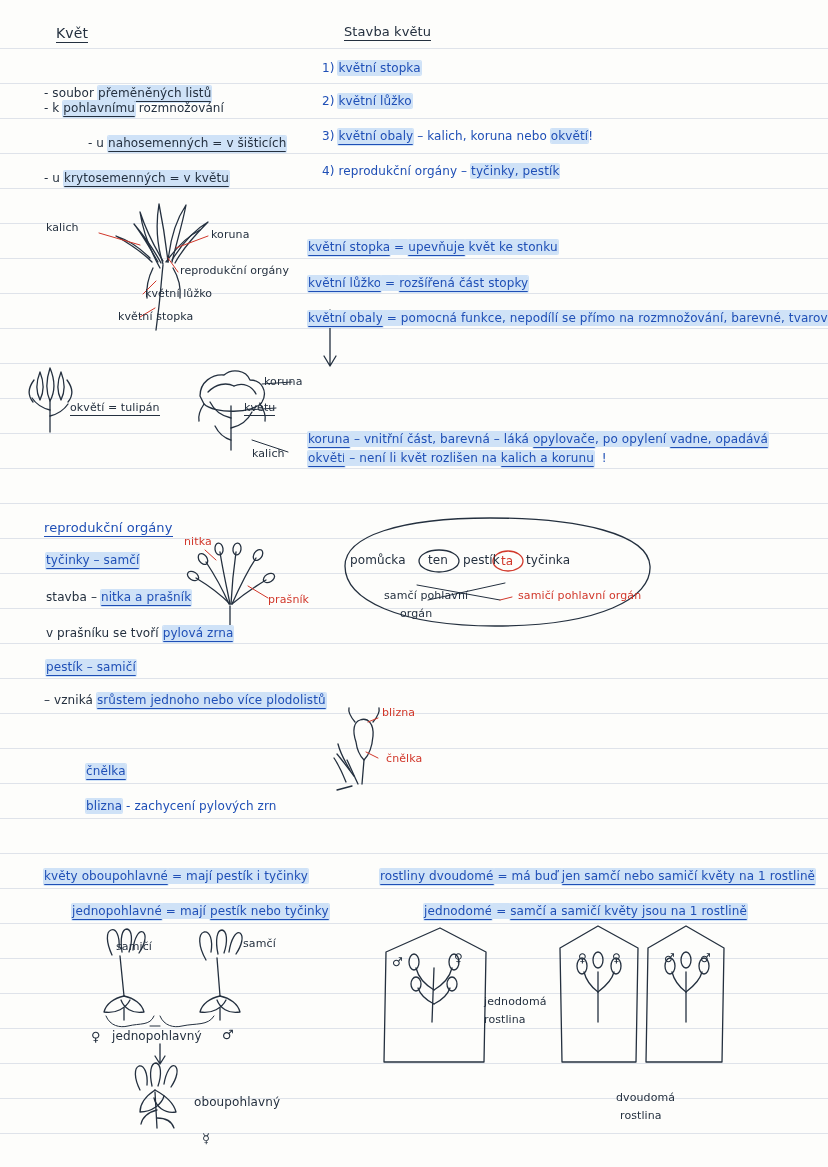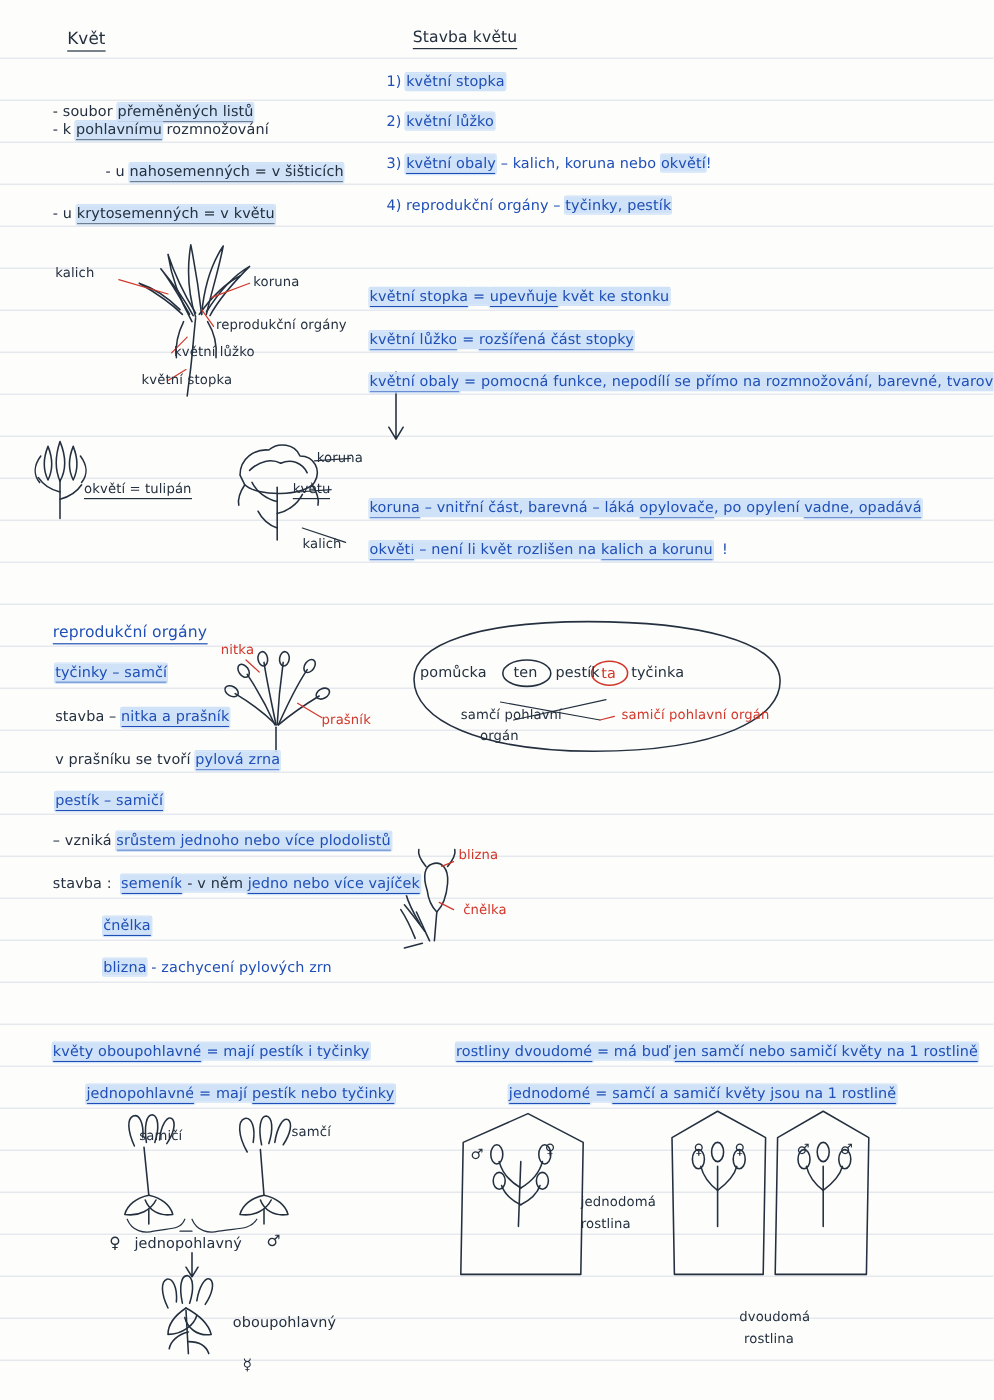--- a/index.html
+++ b/index.html
@@ -287,34 +287,33 @@
 
   <div class="txt f12 blue" style="left:308px; top:241px;"><span class="hl u">květní stopka</span><span class="hl"> = </span><span class="hl u">upevňuje</span><span class="hl"> květ ke stonku</span></div>
   <div class="txt f12 blue" style="left:308px; top:277px;"><span class="hl u">květní lůžko</span><span class="hl"> = </span><span class="hl u">rozšířená část stopky</span></div>
   <div class="txt f12 blue" style="left:308px; top:312px;"><span class="hl u">květní obaly</span><span class="hl"> = </span><span class="hl">pomocná funkce, nepodílí se přímo na rozmnožování, barevné, tvarově rozlišené</span></div>
 
   <div class="txt f11 u" style="left:70px; top:402px;">okvětí = tulipán</div>
   <div class="txt f11" style="left:264px; top:376px;">koruna</div>
   <div class="txt f11 u" style="left:244px; top:402px;">květu</div>
   <div class="txt f11" style="left:252px; top:448px;">kalich</div>
 
-  <div class="txt f12 blue" style="left:308px; top:417px;"><span class="hl u">koruna</span><span class="hl"> – vnitřní část, barevná – láká </span><span class="hl u">opylovače</span><span class="hl">, po opylení </span><span class="hl u">vadne, opadává</span></div>
+  <div class="txt f12 blue" style="left:308px; top:433px;"><span class="hl u">koruna</span><span class="hl"> – vnitřní část, barevná – láká </span><span class="hl u">opylovače</span><span class="hl">, po opylení </span><span class="hl u">vadne, opadává</span></div>
   <div class="txt f12 blue" style="left:308px; top:452px;"><span class="hl u">okvětí</span><span class="hl"> – není li květ rozlišen na </span><span class="hl u">kalich a korunu</span><span>  !</span></div>
 
   <div class="txt f13 blue u" style="left:44px; top:521px;">reprodukční orgány</div>
   <div class="txt f12 blue" style="left:46px; top:554px;"><span class="hl u">tyčinky – samčí</span></div>
   <div class="txt f12" style="left:46px; top:591px;"><span>stavba – </span><span class="hl u blue">nitka a prašník</span></div>
   <div class="txt f12" style="left:46px; top:627px;"><span>v prašníku se tvoří </span><span class="hl u blue">pylová zrna</span></div>
 
   <div class="txt f11 red" style="left:184px; top:536px;">nitka</div>
   <div class="txt f11 red" style="left:268px; top:594px;">prašník</div>
 
   <div class="txt f12 blue" style="left:46px; top:661px;"><span class="hl u">pestík – samičí</span></div>
   <div class="txt f12" style="left:44px; top:694px;"><span>– vzniká </span><span class="hl u blue">srůstem jednoho nebo více plodolistů</span></div>
-  <div class="txt f12" style="left:44px; top:730px;"><span>stavba :  </span><span class="hl u blue">semeník</span><span class="hl"> - v něm </span><span class="hl u blue">jedno nebo více vajíček</span></div>
   <div class="txt f12 blue" style="left:86px; top:765px;"><span class="hl u">čnělka</span></div>
   <div class="txt f12 blue" style="left:86px; top:800px;"><span class="hl">blizna</span><span> - zachycení pylových zrn</span></div>
 
   <div class="txt f11 red" style="left:382px; top:707px;">blizna</div>
   <div class="txt f11 red" style="left:386px; top:753px;">čnělka</div>
 
   <div class="txt f12" style="left:350px; top:554px;">pomůcka</div>
   <div class="txt f12" style="left:428px; top:554px;">ten</div>
   <div class="txt f12" style="left:463px; top:554px;">pestík</div>
   <div class="txt f12 red" style="left:501px; top:555px;">ta</div>

